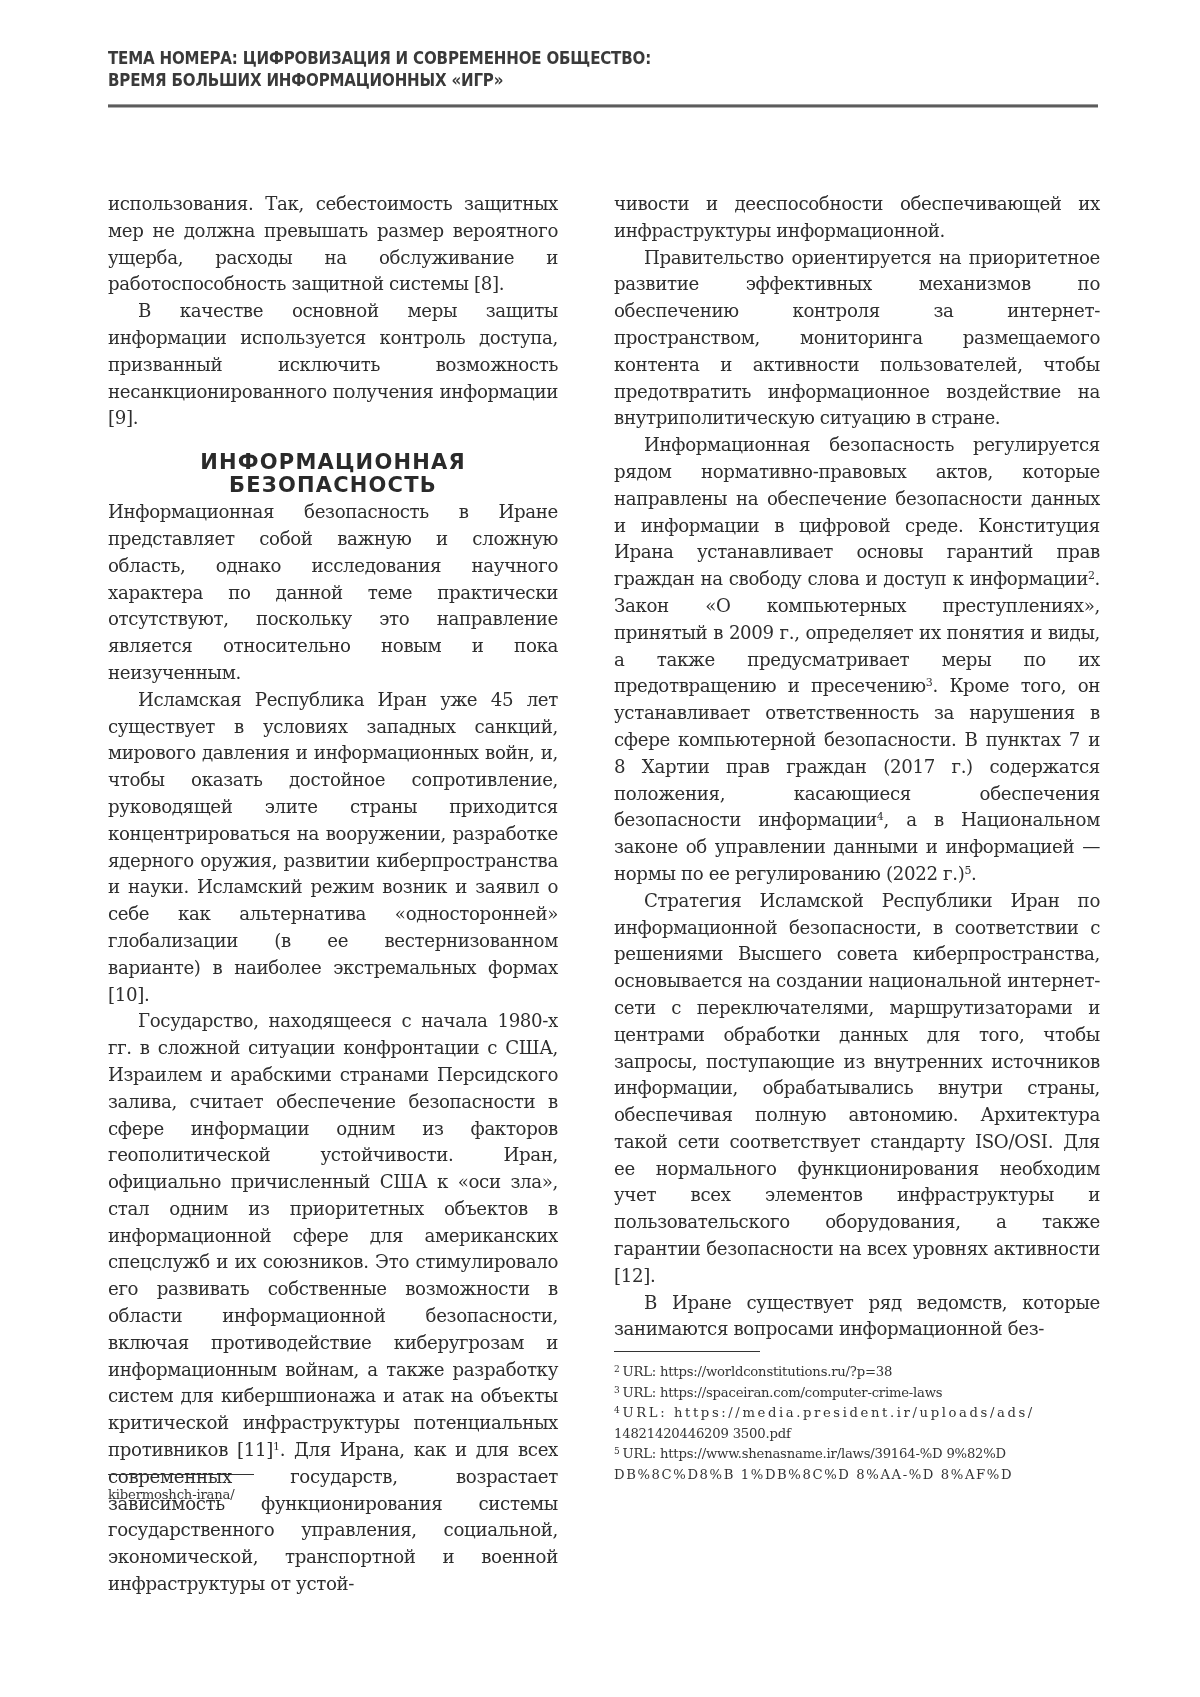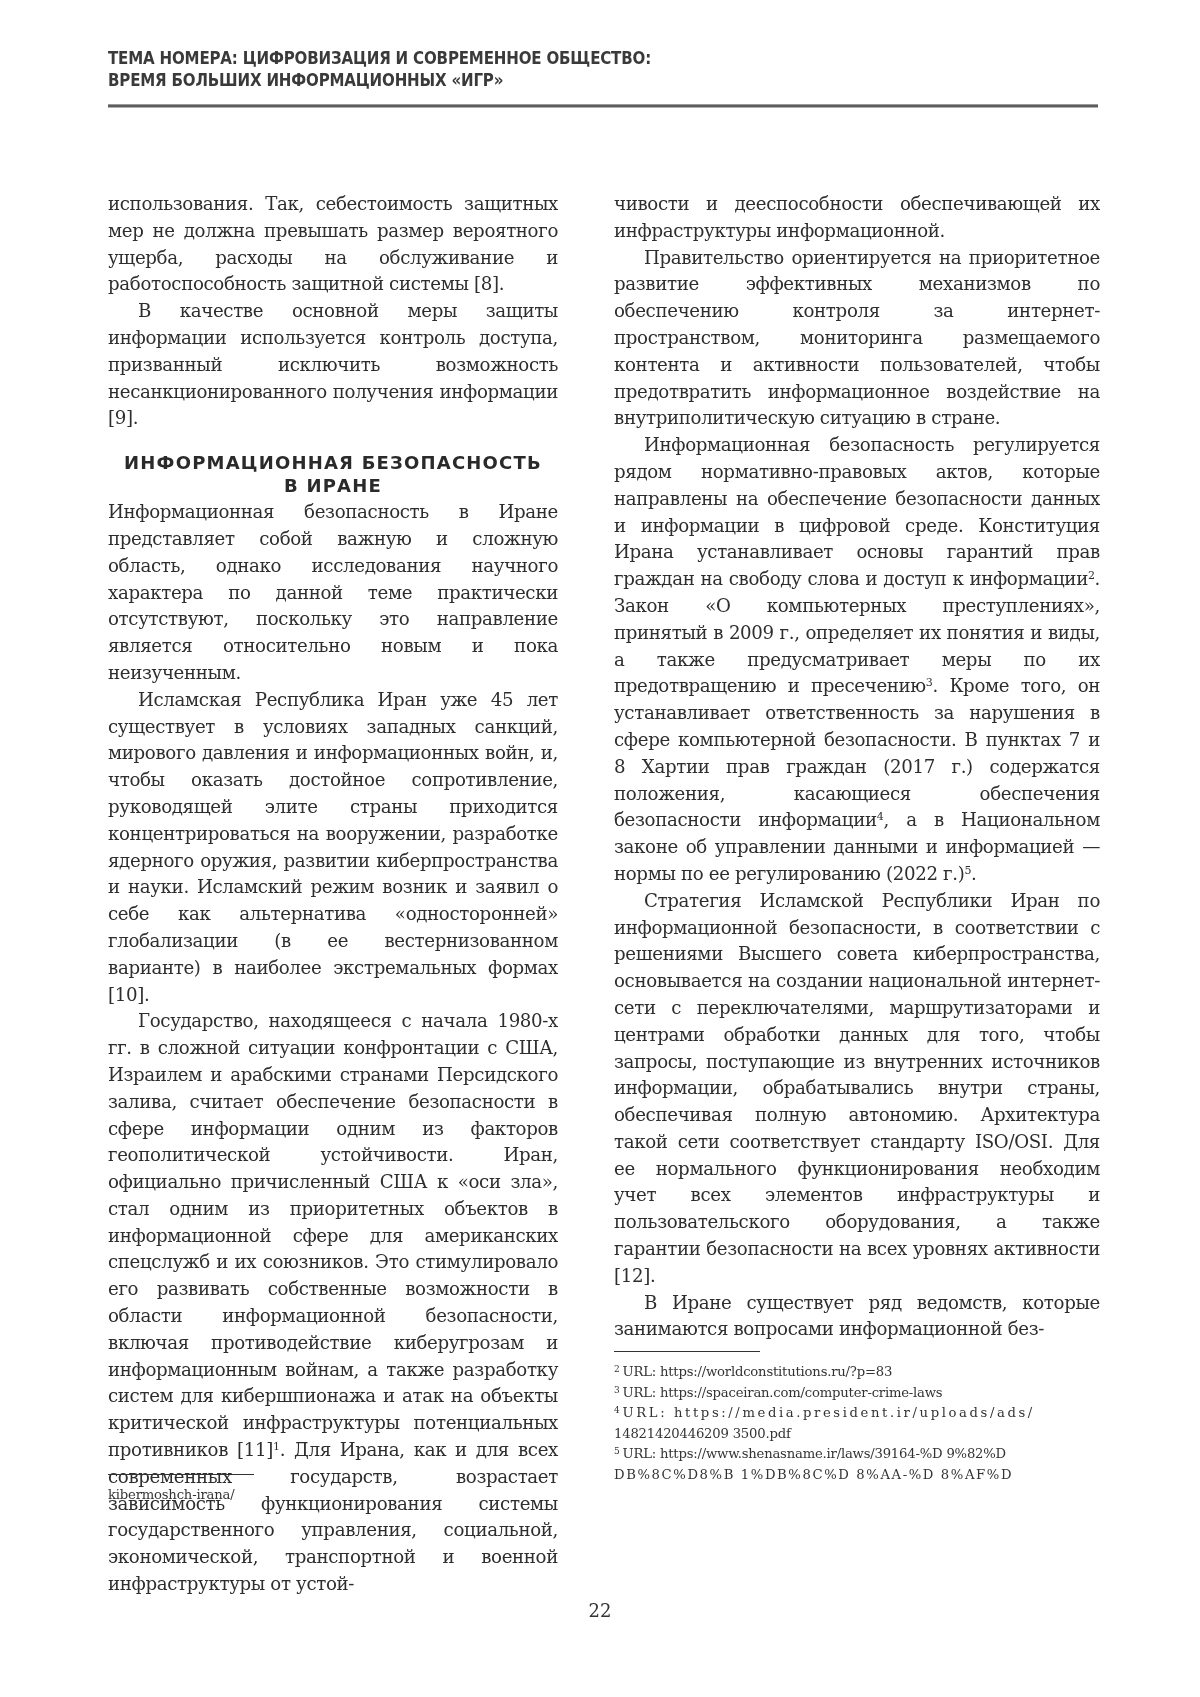--- a/index.html
+++ b/index.html
@@ -27,21 +27,21 @@
   }
   .col-left { left: 108px; }
   .col-right { left: 614px; width: 486px; }
   .col p { margin: 0; text-indent: 0; }
   .col p.indent { text-indent: 30px; }
   .col p.noindent { text-indent: 0; }
   .col sup { font-size: 11px; line-height: 0; vertical-align: 6px; }
 
   .section-heading {
     font-family: "DejaVu Sans", sans-serif; font-weight: bold;
-    font-size: 18px; line-height: 23px; letter-spacing: 1.2px;
+    font-size: 21px; line-height: 23px; letter-spacing: 1.2px;
     text-align: center; color: #2a2a2a; margin: 19px 0 2px 0;
   }
 
   .fn-rule { position: absolute; height: 1px; width: 146px; background: #333; }
   .footnotes {
     position: absolute; font-family: "DejaVu Serif", serif;
     font-size: 13.2px; line-height: 20.6px; color: #333; letter-spacing: -0.2px;
   }
   .footnotes sup { font-size: 9px; vertical-align: 4px; line-height: 0; margin-right: 3px; }
   .fn-spaced { letter-spacing: 2.6px; }
@@ -61,21 +61,20 @@
     <div>ТЕМА НОМЕРА: ЦИФРОВИЗАЦИЯ И СОВРЕМЕННОЕ ОБЩЕСТВО:</div>
     <div>ВРЕМЯ БОЛЬШИХ ИНФОРМАЦИОННЫХ «ИГР»</div>
   </div>
   <div class="head-rule"></div>
 
   <div class="col col-left">
     <p class="noindent">использования. Так, себестоимость защитных мер не должна превышать размер вероятного ущерба, расходы на обслуживание и работоспособность защитной системы [8].</p>
     <p class="indent">В качестве основной меры защиты информации используется контроль доступа, призванный исключить возможность несанкционированного получения информации [9].</p>
     <div class="section-heading">
       <div>ИНФОРМАЦИОННАЯ БЕЗОПАСНОСТЬ</div>
-      <div>В ИРАНЕ</div>
     </div>
     <p class="noindent">Информационная безопасность в Иране представляет собой важную и сложную область, однако исследования научного характера по данной теме практически отсутствуют, поскольку это направление является относительно новым и пока неизученным.</p>
     <p class="indent">Исламская Республика Иран уже 45 лет существует в условиях западных санкций, мирового давления и информационных войн, и, чтобы оказать достойное сопротивление, руководящей элите страны приходится концентрироваться на вооружении, разработке ядерного оружия, развитии киберпространства и науки. Исламский режим возник и заявил о себе как альтернатива «односторонней» глобализации (в ее вестернизованном варианте) в наиболее экстремальных формах [10].</p>
     <p class="indent"><span>Государство, находящееся с начала 1980-х гг. в сложной ситуации конфронтации с США, Израилем и арабскими странами Персидского залива, считает обеспечение безопасности в сфере информации одним из факторов геополитической устойчивости. Иран, официально причисленный США к «оси зла», стал одним из приоритетных объектов в информационной сфере для американских спецслужб и их союзников. Это стимулировало его развивать собственные возможности в области информационной безопасности, включая противодействие киберугрозам и информационным войнам, а также разработку систем для кибершпионажа и атак на объекты критической инфраструктуры потенциальных противников [11]</span><sup>1</sup><span>. Для Ирана, как и для всех современных государств, возрастает зависимость функционирования системы государственного управления, социальной, экономической, транспортной и военной инфраструктуры от устой-</span></p>
   </div>
 
   <div class="fn-rule" style="left:108px; top:1474px;"></div>
   <div class="footnotes" style="left:108px; top:1485px; width:450px;">
     <div>kibermoshch-irana/</div>
   </div>
@@ -83,22 +82,21 @@
   <div class="col col-right">
     <p class="noindent">чивости и дееспособности обеспечивающей их инфраструктуры информационной.</p>
     <p class="indent">Правительство ориентируется на приоритетное развитие эффективных механизмов по обеспечению контроля за интернет-пространством, мониторинга размещаемого контента и активности пользователей, чтобы предотвратить информационное воздействие на внутриполитическую ситуацию в стране.</p>
     <p class="indent"><span>Информационная безопасность регулируется рядом нормативно-правовых актов, которые направлены на обеспечение безопасности данных и информации в цифровой среде. Конституция Ирана устанавливает основы гарантий прав граждан на свободу слова и доступ к информации</span><sup>2</sup><span>. Закон «О компьютерных преступлениях», принятый в 2009 г., определяет их понятия и виды, а также предусматривает меры по их предотвращению и пресечению</span><sup>3</sup><span>. Кроме того, он устанавливает ответственность за нарушения в сфере компьютерной безопасности. В пунктах 7 и 8 Хартии прав граждан (2017 г.) содержатся положения, касающиеся обеспечения безопасности информации</span><sup>4</sup><span>, а в Национальном законе об управлении данными и информацией — нормы по ее регулированию (2022 г.)</span><sup>5</sup><span>.</span></p>
     <p class="indent">Стратегия Исламской Республики Иран по информационной безопасности, в соответствии с решениями Высшего совета киберпространства, основывается на создании национальной интернет-сети с переключателями, маршрутизаторами и центрами обработки данных для того, чтобы запросы, поступающие из внутренних источников информации, обрабатывались внутри страны, обеспечивая полную автономию. Архитектура такой сети соответствует стандарту ISO/OSI. Для ее нормального функционирования необходим учет всех элементов инфраструктуры и пользовательского оборудования, а также гарантии безопасности на всех уровнях активности [12].</p>
     <p class="indent">В Иране существует ряд ведомств, которые занимаются вопросами информационной без-</p>
   </div>
 
   <div class="fn-rule" style="left:614px; top:1351px;"></div>
   <div class="footnotes" style="left:614px; top:1362px; width:486px;">
-    <div><sup>2</sup><span>URL: https://worldconstitutions.ru/?p=83</span></div>
+    <div><sup>2</sup><span>URL: https://worldconstitutions.ru/?p=38</span></div>
     <div><sup>3</sup><span>URL: https://spaceiran.com/computer-crime-laws</span></div>
     <div><sup>4</sup><span class="fn-spaced">URL: https://media.president.ir/uploads/ads/</span></div>
     <div>14821420446209 3500.pdf</div>
     <div><sup>5</sup><span>URL: https://www.shenasname.ir/laws/39164-%D 9%82%D</span></div>
     <div class="fn-spaced2">DB%8C%D8%B 1%DB%8C%D 8%AA-%D 8%AF%D</div>
   </div>
 
-  <div class="page-number">22</div>
 </div>
 
 </body></html>

